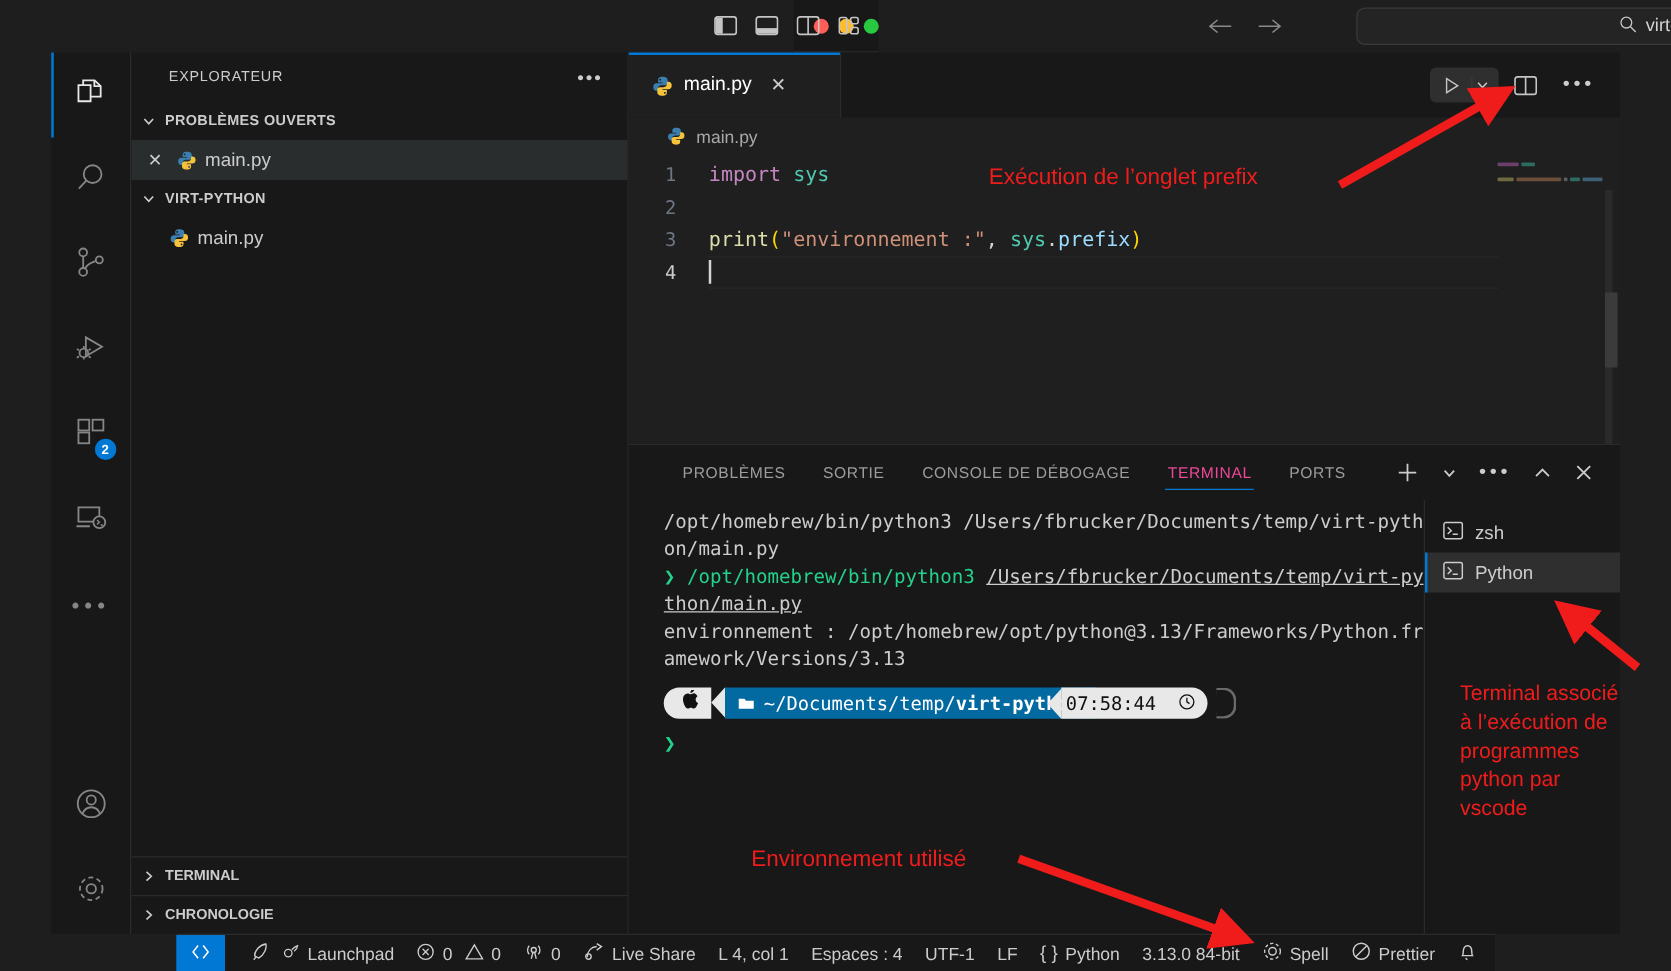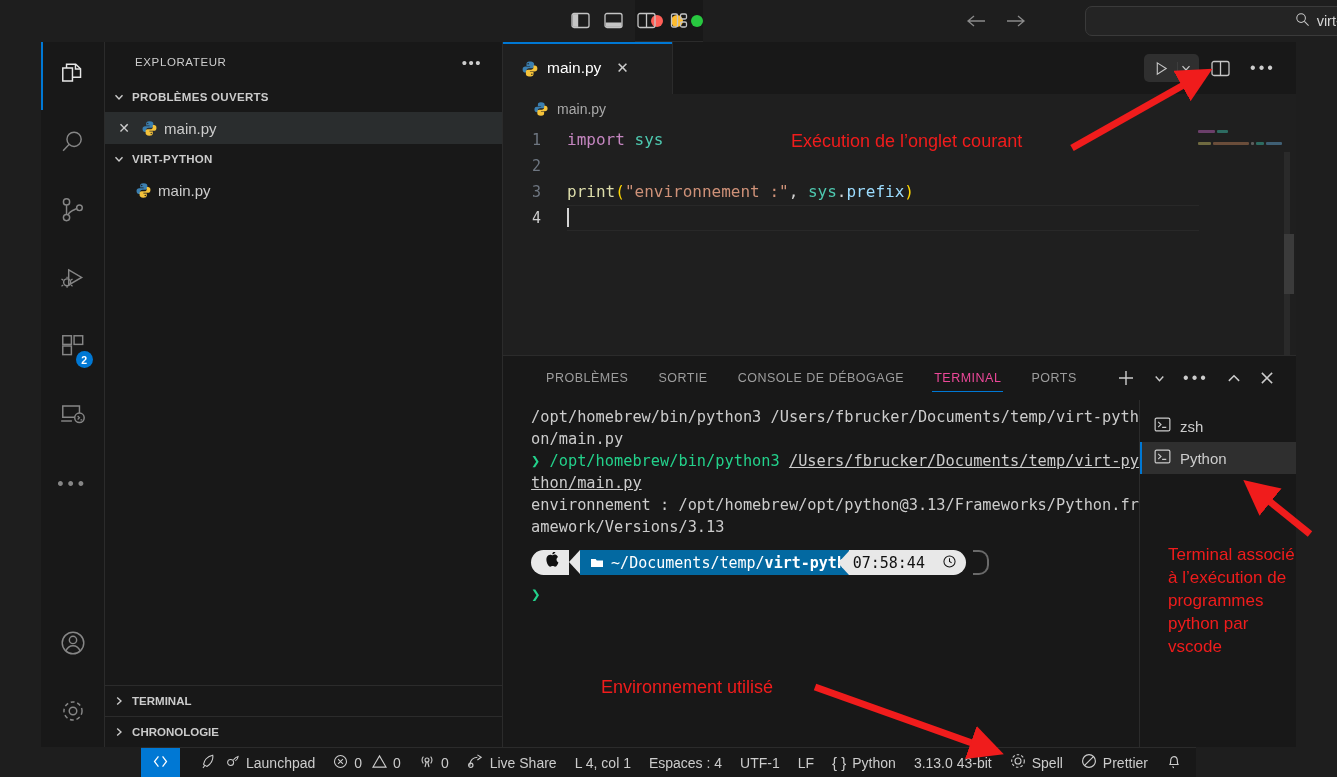--- a/index.html
+++ b/index.html
@@ -703,21 +703,21 @@
           <span>UTF-1</span>
         </div>
       <div class="sbi">
           <span>LF</span>
         </div>
       <div class="sbi">
         <span style="color:#cccccc;font-size:15px;">{&nbsp;}</span>
         <span>Python</span>
       </div>
       <div class="sbi">
-          <span>3.13.0 43-bit</span>
+          <span>3.13.0 84-bit</span>
         </div>
       <div class="sbi">
         <span>
           <svg width="16" height="16" viewBox="0 0 16 16">
               <circle cx="8" cy="8" r="3" stroke="#cccccc" stroke-width="1.1" fill="none"></circle>
               <circle cx="8" cy="8" r="6.3" stroke="#cccccc" stroke-width="1.1" fill="none" stroke-dasharray="2.6 2"></circle>
             </svg>
         </span>
         <span>Spell</span>
       </div>
@@ -745,21 +745,21 @@
     <defs>
       <marker id="ah" markerWidth="5" markerHeight="5" refX="2.3" refY="2.5" orient="auto">
         <path d="M0,0 L5,2.5 L0,5 z" fill="#f01c1c"></path>
       </marker>
     </defs>
     <line x1="1072" y1="148" x2="1196" y2="78" stroke="#f01c1c" stroke-width="7" marker-end="url(#ah)"></line>
     <line x1="1310" y1="534" x2="1258" y2="492" stroke="#f01c1c" stroke-width="7" marker-end="url(#ah)"></line>
     <line x1="815" y1="687" x2="986" y2="748" stroke="#f01c1c" stroke-width="7" marker-end="url(#ah)"></line>
   </svg>
 
-  <div class="anno a1">Exécution de l’onglet courant</div>
+  <div class="anno a1">Exécution de l’onglet prefix</div>
 
   <div class="anno a2">
     <div>Terminal associé</div>
     <div>à l’exécution de</div>
     <div>programmes</div>
     <div>python par</div>
     <div>vscode</div>
   </div>
 
   <div class="anno a3">Environnement utilisé</div>

